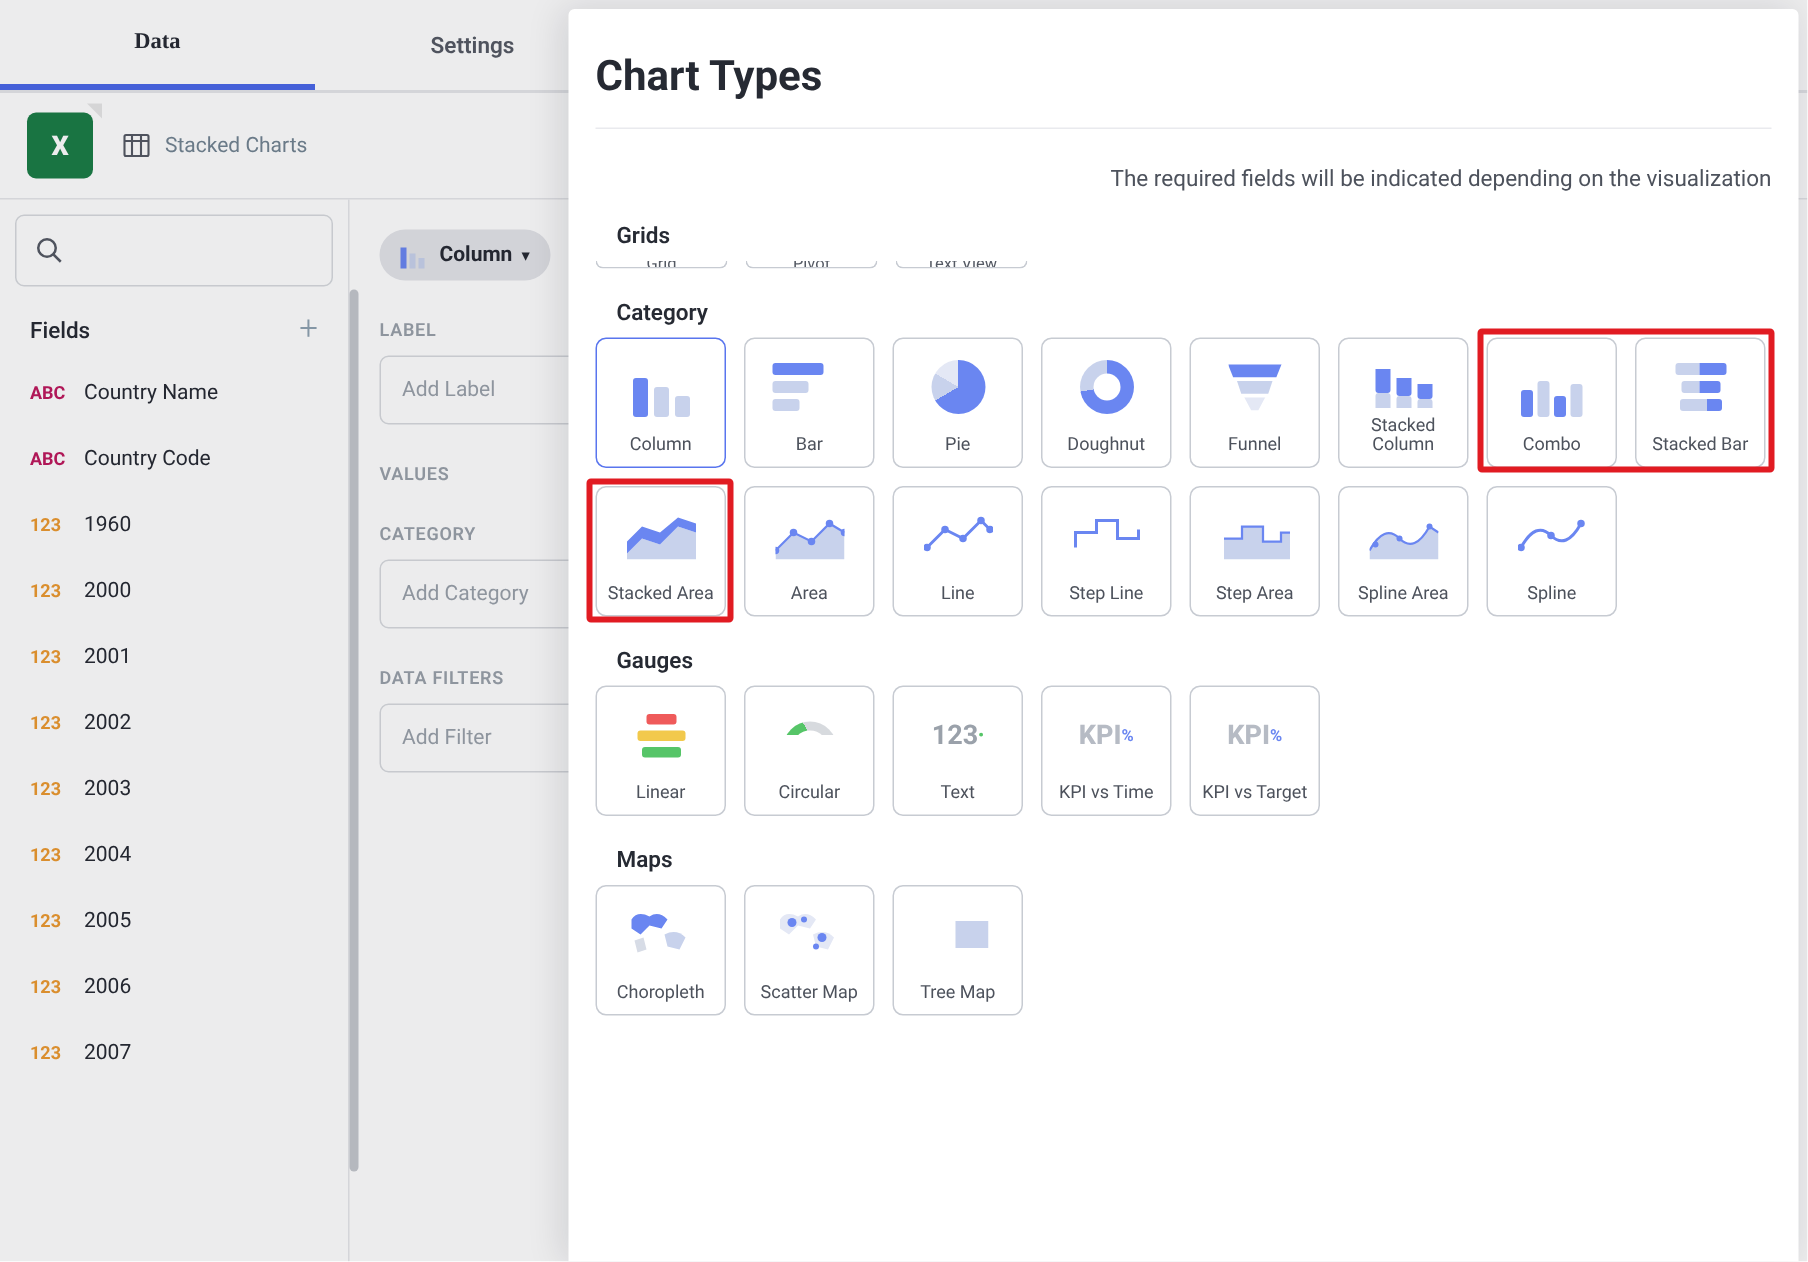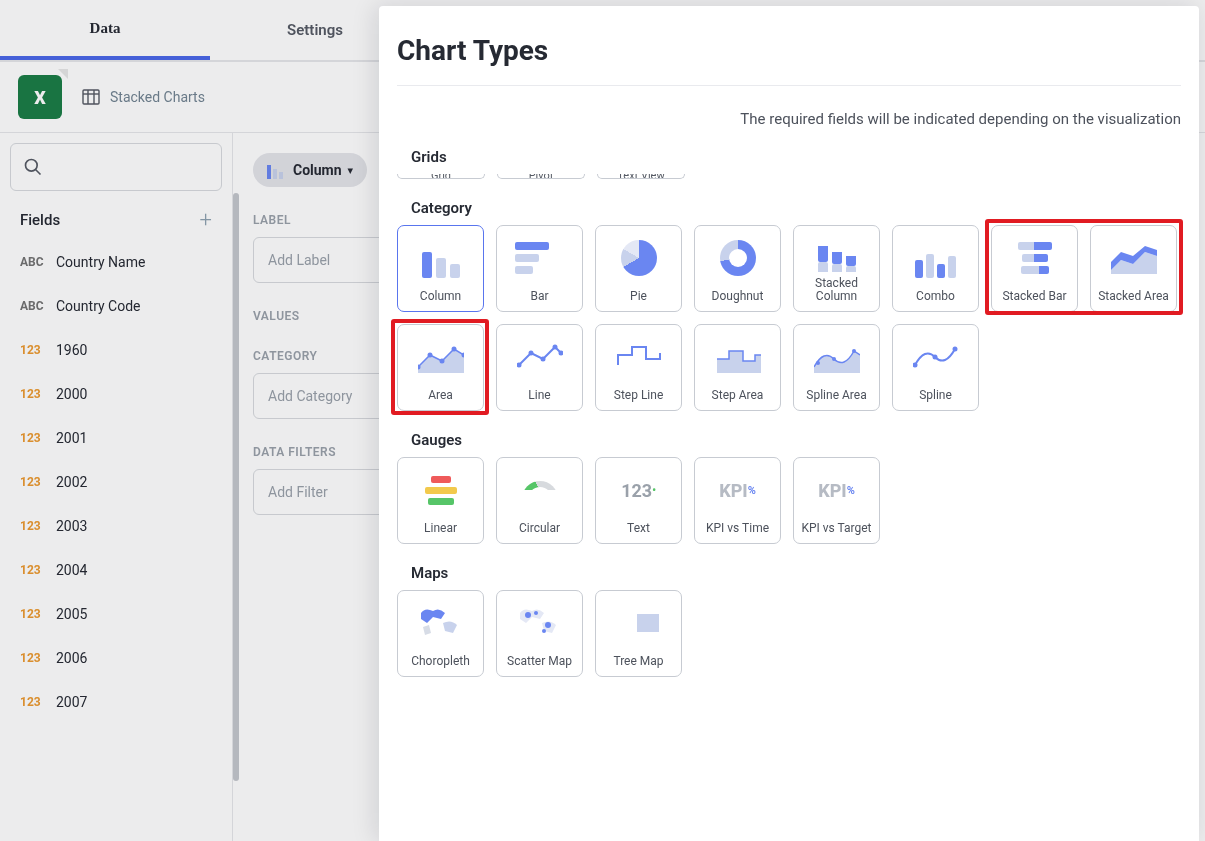--- a/index.html
+++ b/index.html
@@ -17,21 +17,21 @@
   .ds-name { margin-left:10px; color:#728492; font-size:14px;}
   .main-row { display:flex; height: calc(100% - 132px); border-top:1px solid #e5e6ea;}
   .sidebar { width:233px; border-right:1px solid #e5e6ea; padding:10px 10px;}
   .search-box { height:48px; border:1px solid #d7dade; border-radius:6px; display:flex; align-items:center; padding:0 12px; }
   .search-icon { color:#555a64;}
   .fields-header { display:flex; justify-content:space-between; align-items:center; padding:16px 10px 8px;}
   .fields-title { font-size:15px; color:#262a33; font-weight:500;}
   .add-field-icon { color:#8fa2b1; font-size:22px; font-weight:300;}
   .field-item { display:flex; align-items:center; padding:14px 10px; font-size:14px; color:#262a33;}
   .field-type { width:36px; font-size:12px; font-weight:700;}
-  .ft-abc { color:#737373;}
+  .ft-abc { color:#be185d;}
   .ft-123 { color:#ec9a30;}
   .config-col { width:225px; padding:20px 0 20px 20px; position:relative;}
   .config-scrollbar{position:absolute;left:0;top:60px;bottom:60px;width:6px;background:#c4c7cd;border-radius:3px;}
   .viz-chip { display:inline-flex; align-items:center; background:#e3e4e9; border-radius:20px; padding:8px 14px; cursor:pointer;}
   .viz-chip-icon{width:18px;height:18px;margin-right:8px;display:flex;align-items:flex-end;gap:2px;}
   .viz-chip-icon span:nth-child(1){width:4px;height:14px;background:#6a86f1;}
   .viz-chip-icon span:nth-child(2){width:4px;height:10px;background:#c8d2ec;}
   .viz-chip-icon span:nth-child(3){width:4px;height:7px;background:#c8d2ec;}
   .viz-chip-label{font-weight:700; font-size:14px; color:#262a33;}
   .viz-chip-caret{margin-left:6px;font-size:11px;color:#262a33;}
@@ -279,20 +279,30 @@
           <div class="tile-label">Pie</div>
         </div>
       <div class="tile">
           <div class="tile-icon">
             <div class="ico ico-doughnut"></div>
           </div>
           <div class="tile-label">Doughnut</div>
         </div>
       <div class="tile">
           <div class="tile-icon">
+            <div class="ico ico-funnel">
+              <span></span>
+              <span></span>
+              <span></span>
+            </div>
+          </div>
+          <div class="tile-label">Funnel</div>
+        </div>
+      <div class="tile">
+          <div class="tile-icon">
             <div class="ico ico-stackcol">
               <div>
                 <span></span>
                 <span></span>
               </div>
               <div>
                 <span></span>
                 <span></span>
               </div>
               <div>

